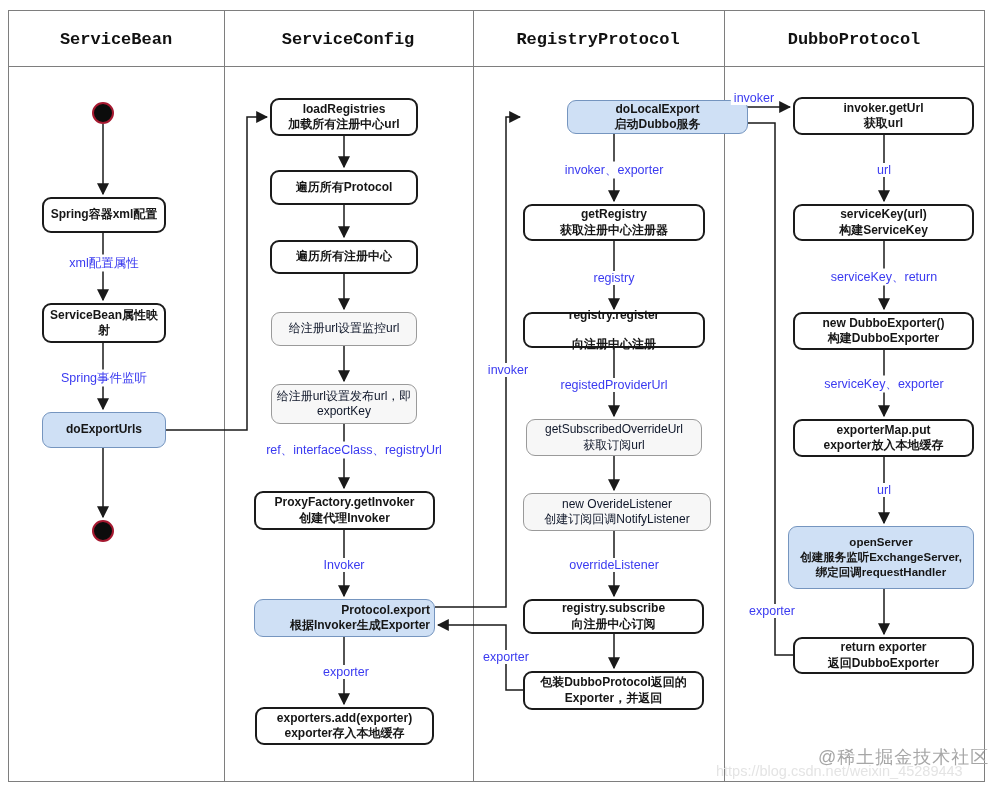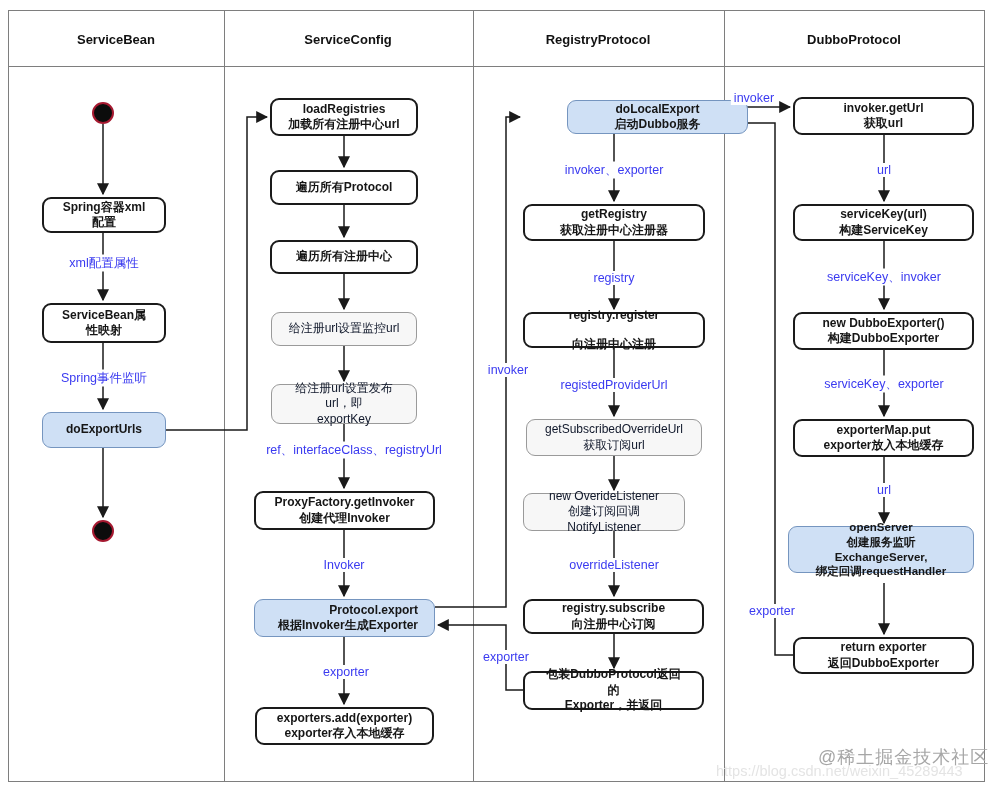--- a/index.html
+++ b/index.html
@@ -2,25 +2,25 @@
 <html><head>
 <meta charset="utf-8">
 <style>
   html,body { margin:0; padding:0; background:#ffffff; }
   .canvas { position:relative; width:1000px; height:791px; background:#fff; overflow:hidden;
             font-family:"Liberation Sans", sans-serif; }
   .frame  { position:absolute; border:1px solid #7e7e7e; box-sizing:border-box; }
   .vline  { position:absolute; width:1px; background:#7e7e7e; }
   .hline  { position:absolute; height:1px; background:#7e7e7e; }
   .lane-title { position:absolute; transform:translate(-50%,-50%); font-weight:bold;
-            font-size:13px; color:#111; white-space:nowrap; }
+            font-size:17px; color:#111; white-space:nowrap;font-family:Liberation Mono, monospace; }
   .node   { position:absolute; display:flex; flex-direction:column; align-items:center;
             justify-content:center; border-radius:9px; background:#fff;
             border:2px solid #1a1a1a; font-weight:bold; font-size:12px; line-height:1.28;
-            color:#161616; text-align:center; padding:2px 16px; box-sizing:border-box; }
+            color:#161616; text-align:center; padding:2px 4px; box-sizing:border-box; }
   .node.gray { border:1.5px solid #9a9a9a; font-weight:normal; color:#0f172a; background:#f7f7f7; }
   .node.blue { background:#cfe0f5; border:1.5px solid #7595bf; }
   .node.small { font-size:11.5px; }
   .elabel { position:absolute; transform:translate(-50%,-50%); background:#fff; padding:0 3px;
             color:#3a3af0; font-size:12.5px; white-space:nowrap; }
   .circle { position:absolute; width:22px; height:22px; border-radius:50%; background:#0c0c0c;
             border:2px solid #a51930; box-sizing:border-box; }
   .wires  { position:absolute; left:0; top:0; pointer-events:none; }
   .wm1    { position:absolute; color:#a6a6a6; font-size:18px; letter-spacing:1px; white-space:nowrap; }
   .wm2    { position:absolute; color:#e4e4e4; font-size:14.5px; white-space:nowrap; }
@@ -129,21 +129,21 @@
     <span>获取注册中心注册器</span>
   </div>
   <div class="node" style="left:523px; top:312px; width:182px; height:36px;gap:14px;">
     <span>registry.register</span>
     <span>向注册中心注册</span>
   </div>
   <div class="node gray" style="left:526px; top:419px; width:176px; height:37px;">
     <span>getSubscribedOverrideUrl</span>
     <span>获取订阅url</span>
   </div>
-  <div class="node gray" style="left:523px; top:493px; width:162px; height:38px;text-align:center;">
+  <div class="node gray" style="left:523px; top:493px; width:188px; height:38px;text-align:center;">
     <span>new OverideListener</span>
     <span>创建订阅回调NotifyListener</span>
   </div>
   <div class="node" style="left:523px; top:599px; width:181px; height:35px;">
     <span>registry.subscribe</span>
     <span>向注册中心订阅</span>
   </div>
   <div class="node" style="left:523px; top:671px; width:181px; height:39px;">
     <span>包装DubboProtocol返回的</span>
     <span>Exporter，并返回</span>
@@ -158,21 +158,21 @@
     <span>构建ServiceKey</span>
   </div>
   <div class="node" style="left:793px; top:312px; width:181px; height:38px;">
     <span>new DubboExporter()</span>
     <span>构建DubboExporter</span>
   </div>
   <div class="node" style="left:793px; top:419px; width:181px; height:38px;">
     <span>exporterMap.put</span>
     <span>exporter放入本地缓存</span>
   </div>
-  <div class="node blue small" style="left:788px; top:526px; width:186px; height:47px;">
+  <div class="node blue small" style="left:788px; top:526px; width:186px; height:63px;">
     <span>openServer</span>
     <span>创建服务监听ExchangeServer,</span>
     <span>绑定回调requestHandler</span>
   </div>
   <div class="node" style="left:793px; top:637px; width:181px; height:37px;">
     <span>return exporter</span>
     <span>返回DubboExporter</span>
   </div>
 
   <div class="elabel" style="left:104px; top:263px;">xml配置属性</div>
@@ -181,21 +181,21 @@
   <div class="elabel" style="left:344px; top:565px;">Invoker</div>
   <div class="elabel" style="left:346px; top:672px;">exporter</div>
   <div class="elabel" style="left:508px; top:370px;">invoker</div>
   <div class="elabel" style="left:614px; top:170px;">invoker、exporter</div>
   <div class="elabel" style="left:614px; top:278px;">registry</div>
   <div class="elabel" style="left:614px; top:385px;">registedProviderUrl</div>
   <div class="elabel" style="left:614px; top:565px;">overrideListener</div>
   <div class="elabel" style="left:506px; top:657px;">exporter</div>
   <div class="elabel" style="left:754px; top:98px;">invoker</div>
   <div class="elabel" style="left:884px; top:170px;">url</div>
-  <div class="elabel" style="left:884px; top:277px;">serviceKey、invoker</div>
+  <div class="elabel" style="left:884px; top:277px;">serviceKey、return</div>
   <div class="elabel" style="left:884px; top:384px;">serviceKey、exporter</div>
   <div class="elabel" style="left:884px; top:490px;">url</div>
   <div class="elabel" style="left:772px; top:611px;">exporter</div>
 
   <div class="wm1" style="left:818px; top:745px;">@稀土掘金技术社区</div>
   <div class="wm2" style="left:716px; top:763px;">https://blog.csdn.net/weixin_45289443</div>
 
 </div>
 
 </body></html>

